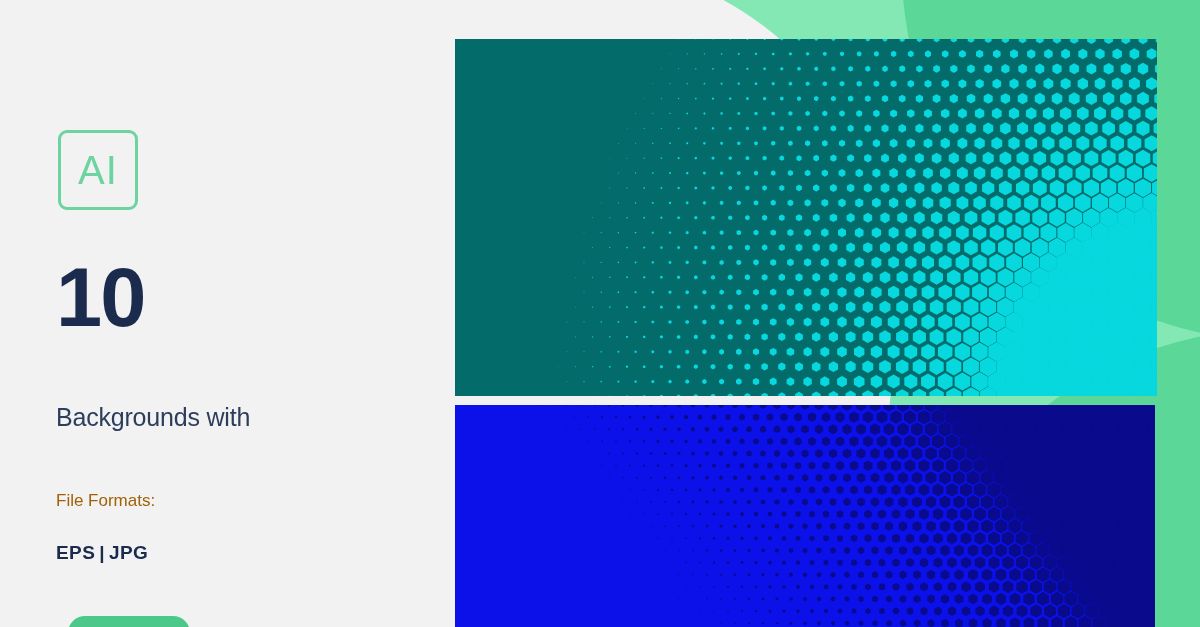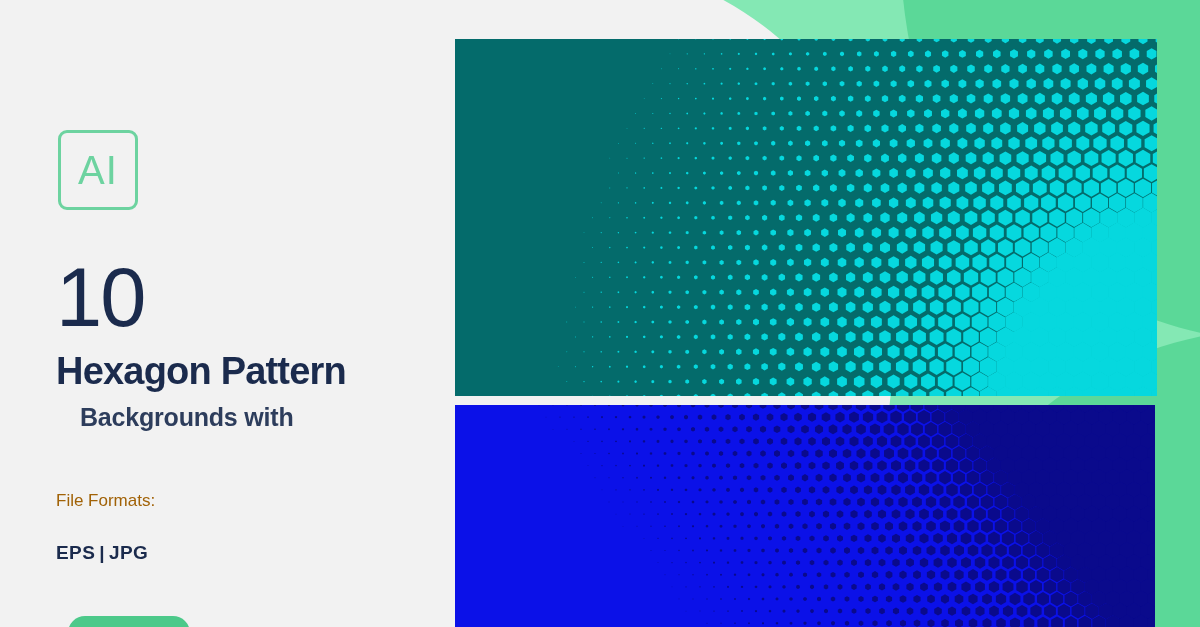--- a/index.html
+++ b/index.html
@@ -52,21 +52,21 @@
     letter-spacing: 1px;
     line-height: 1;
     font-family: "Liberation Sans", sans-serif;
   }
 
   .count {
     position: absolute;
     left: 56px;
     top: 256px;
     font-size: 83px;
-    font-weight: normal;
+    font-weight: bold;
     color: #1b2b4d;
     letter-spacing: -2px;
     line-height: 1;
   }
 
   .title {
     position: absolute;
     left: 56px;
     top: 352px;
     font-size: 38px;
@@ -75,25 +75,24 @@
     letter-spacing: -0.8px;
     line-height: 1;
     white-space: nowrap;
   }
 
   .subtitle {
     position: absolute;
     left: 56px;
     top: 401px;
     font-size: 25px;
-    font-weight: 700;
+    font-weight: 400;
     color: #2d3d5c;
     line-height: 1.3;
     letter-spacing: -0.2px;
-    margin-left: 24px;
   }
 
   .formats-label {
     position: absolute;
     left: 56px;
     top: 490px;
     font-size: 17px;
     color: #a16207;
     line-height: 1.3;
   }
@@ -162,21 +161,20 @@
   </div>
 
   <div class="left-col">
 
     <div class="ai-badge">
       <span class="ai-badge-label">AI</span>
     </div>
 
     <div class="count">10</div>
 
-    <div class="title">Hexagon Pattern</div>
 
     <div class="subtitle">
       <div>Backgrounds with</div>
     </div>
 
     <div class="formats-label">File Formats:</div>
     <div class="formats-value">
       <span>EPS</span><span class="sep">|</span><span>JPG</span>
     </div>
 

